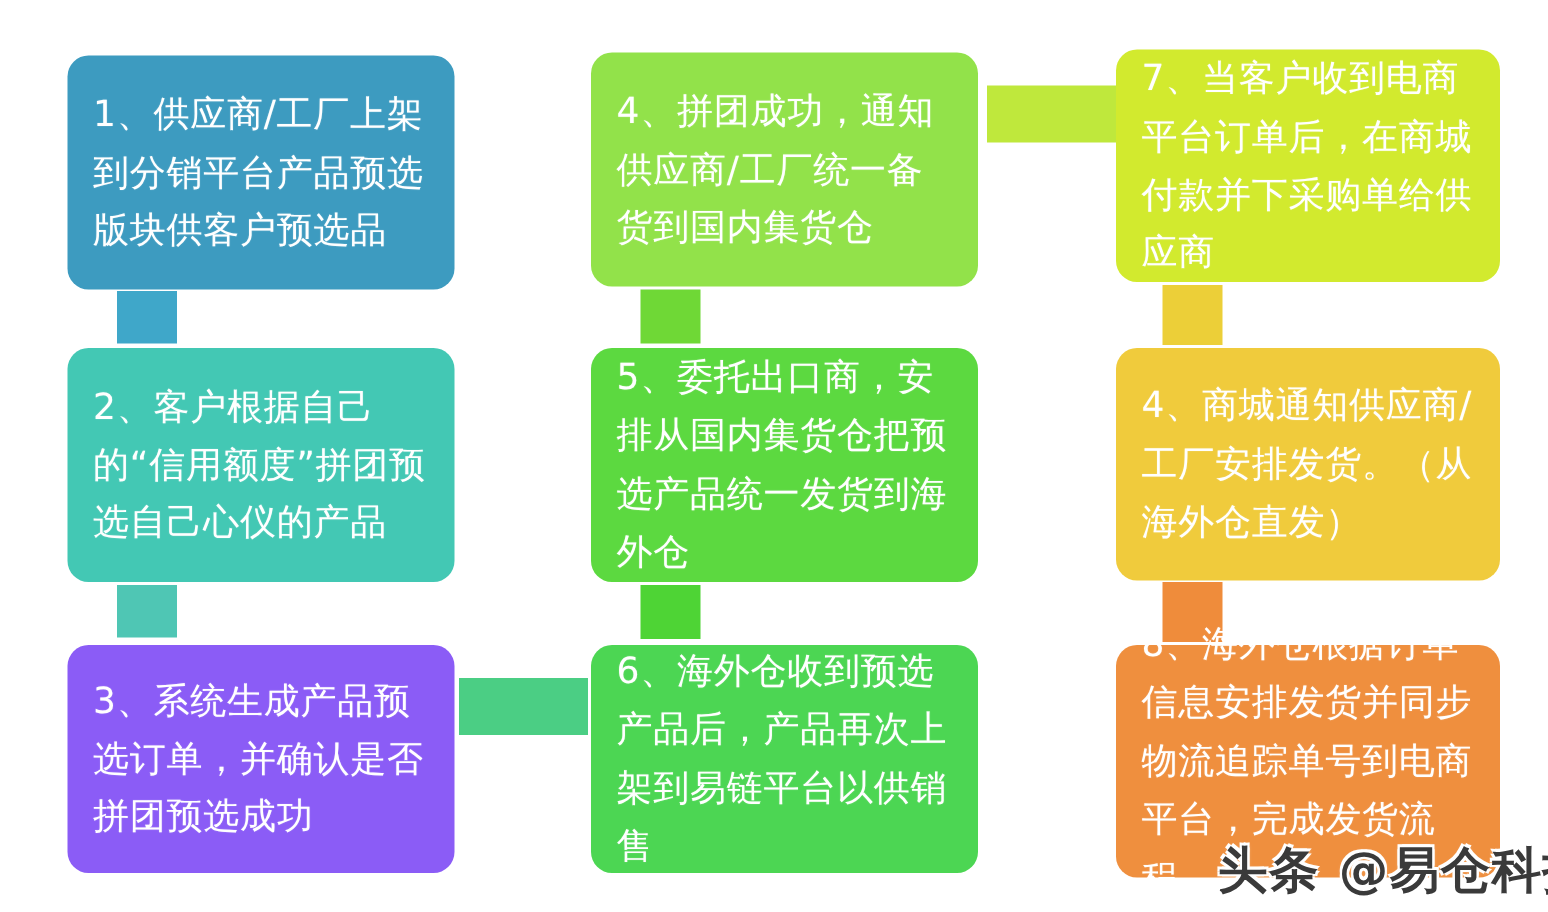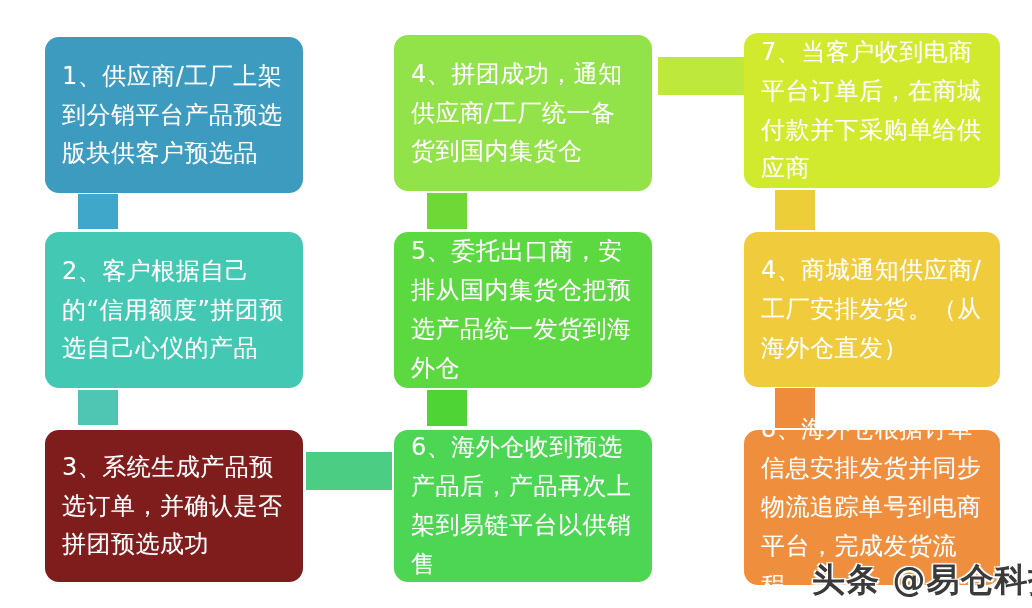--- a/index.html
+++ b/index.html
@@ -69,21 +69,21 @@
   <div class="connector" style="left: 658px; top: 57px; width: 88px; height: 38px; background: rgb(191, 232, 60);"></div>
   <div class="connector" style="left: 775px; top: 190px; width: 40px; height: 40px; background: rgb(236, 207, 56);"></div>
   <div class="connector" style="left: 775px; top: 388px; width: 40px; height: 40px; background: rgb(239, 140, 59);"></div>
 
   <div class="node" style="left: 45px; top: 37px; width: 258px; height: 156px; background: rgb(61, 155, 192);">
     <div class="node-text">1、供应商/工厂上架到分销平台产品预选版块供客户预选品</div>
   </div>
   <div class="node" style="left: 45px; top: 232px; width: 258px; height: 156px; background: rgb(67, 200, 180);">
     <div class="node-text">2、客户根据自己的“信用额度”拼团预选自己心仪的产品</div>
   </div>
-  <div class="node" style="left: 45px; top: 430px; width: 258px; height: 152px; background: #7f1d1d;">
+  <div class="node" style="left: 45px; top: 430px; width: 258px; height: 152px; background: #8b5cf6;">
     <div class="node-text">3、系统生成产品预选订单，并确认是否拼团预选成功</div>
   </div>
   <div class="node" style="left: 394px; top: 35px; width: 258px; height: 156px; background: rgb(146, 226, 74); justify-content: center;">
     <div class="node-text">4、拼团成功，通知供应商/工厂统一备货到国内集货仓</div>
   </div>
   <div class="node" style="left: 394px; top: 232px; width: 258px; height: 156px; background: rgb(92, 217, 64);">
     <div class="node-text">5、委托出口商，安排从国内集货仓把预选产品统一发货到海外仓</div>
   </div>
   <div class="node" style="left: 394px; top: 430px; width: 258px; height: 152px; background: rgb(76, 214, 83);">
     <div class="node-text">6、海外仓收到预选产品后，产品再次上架到易链平台以供销售</div>

